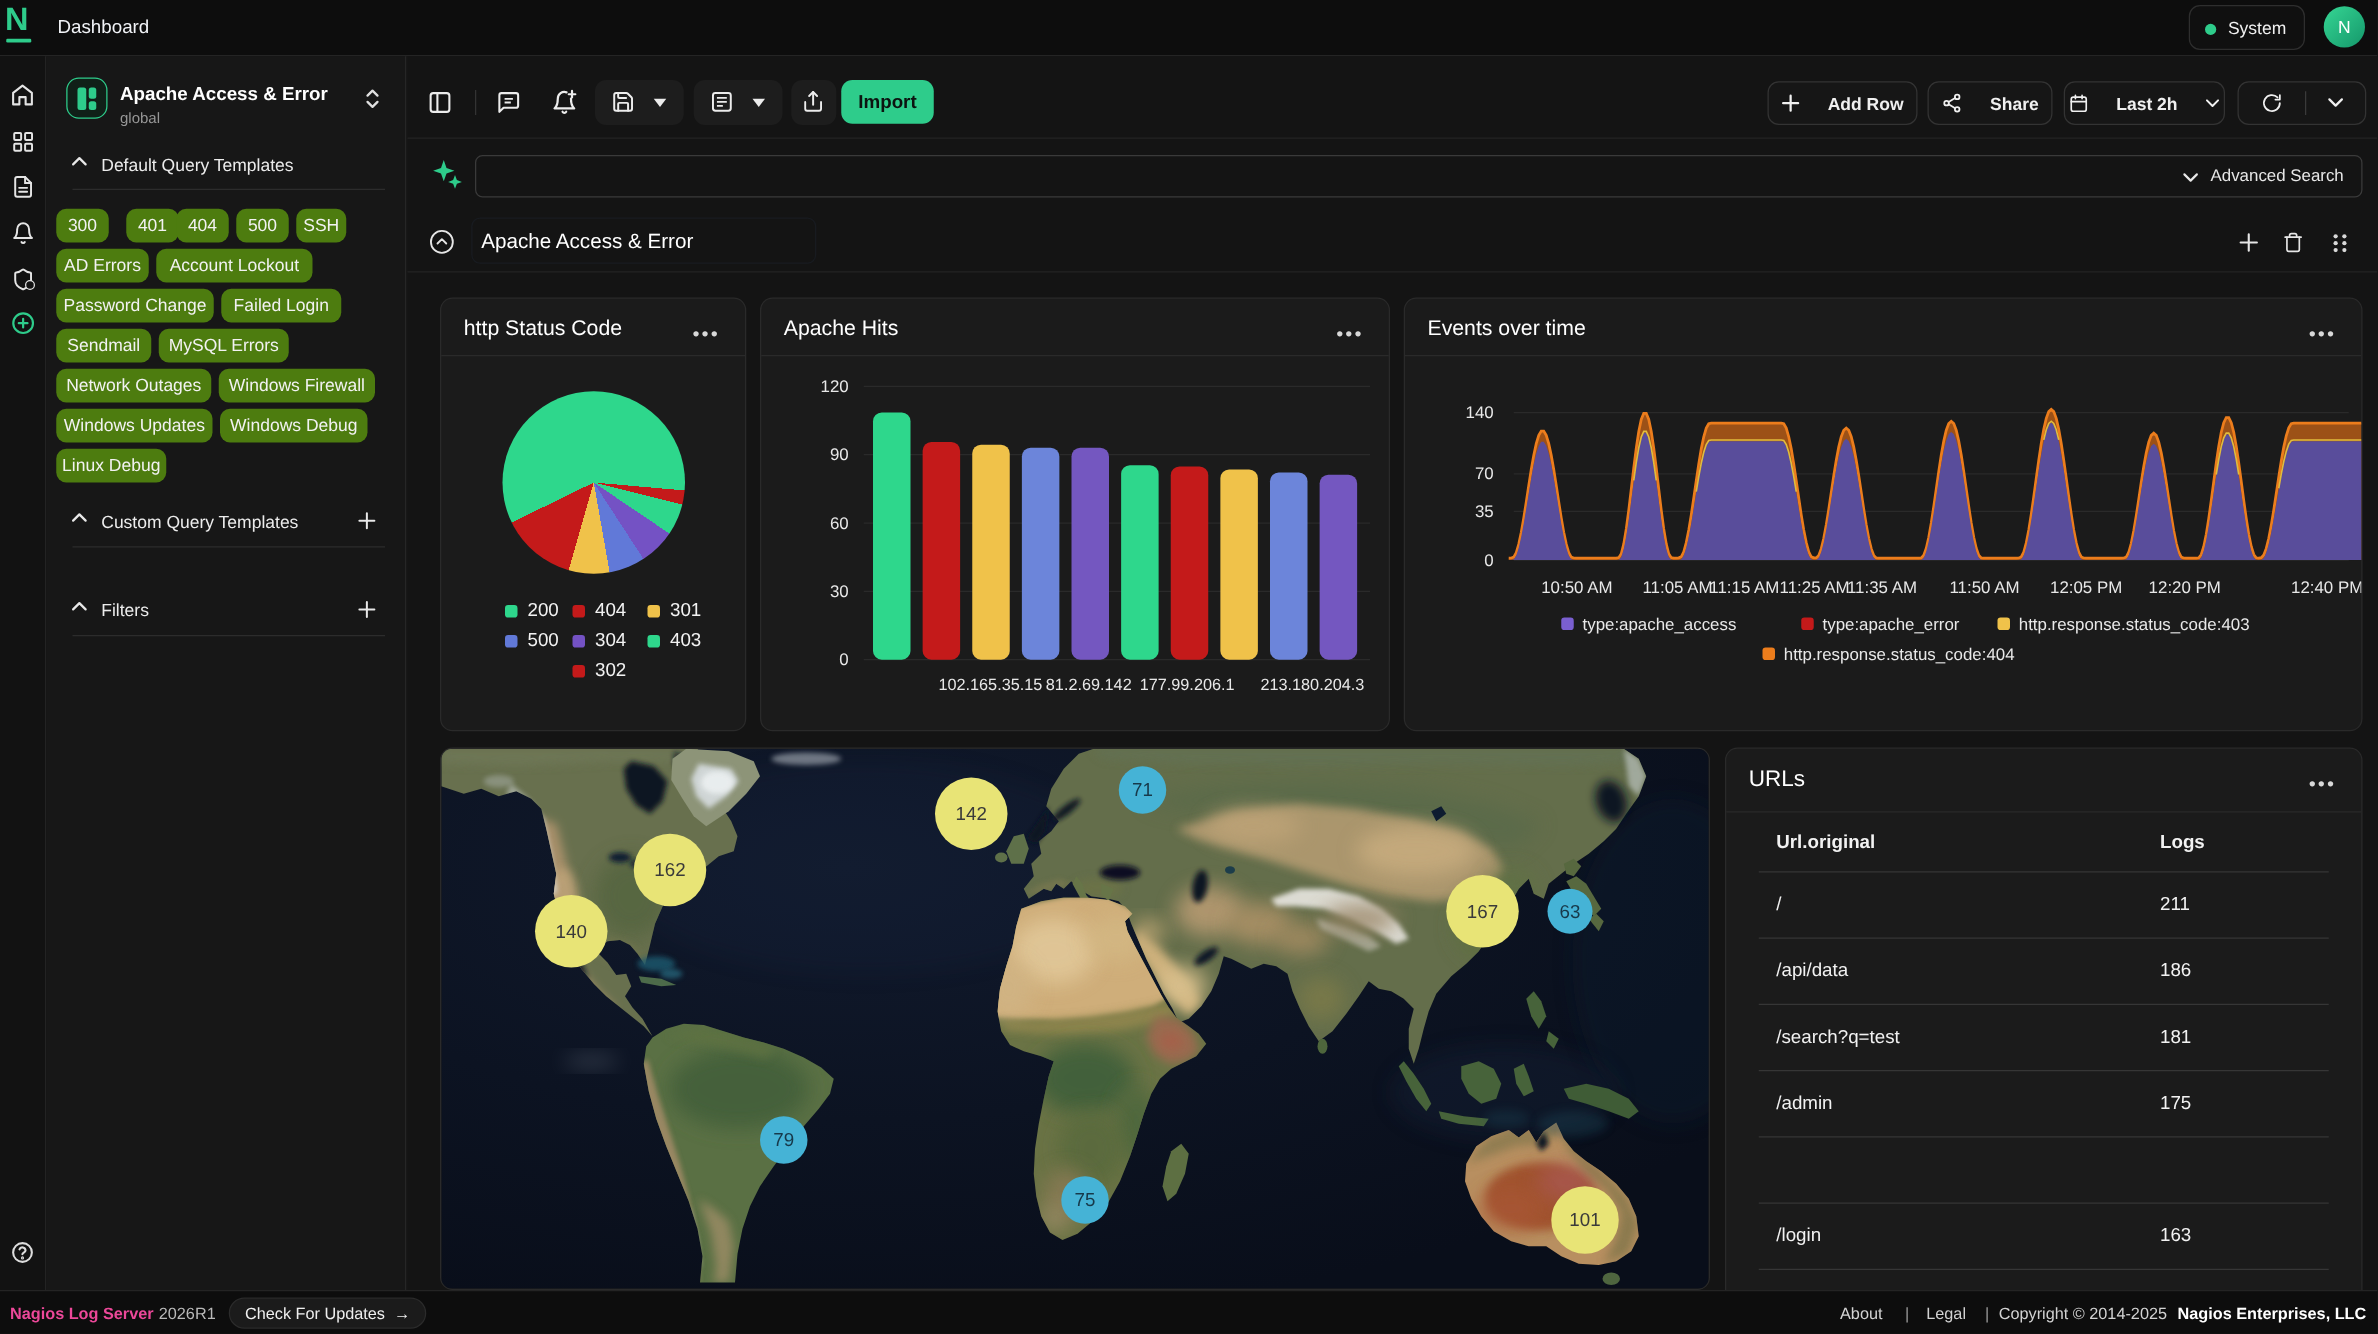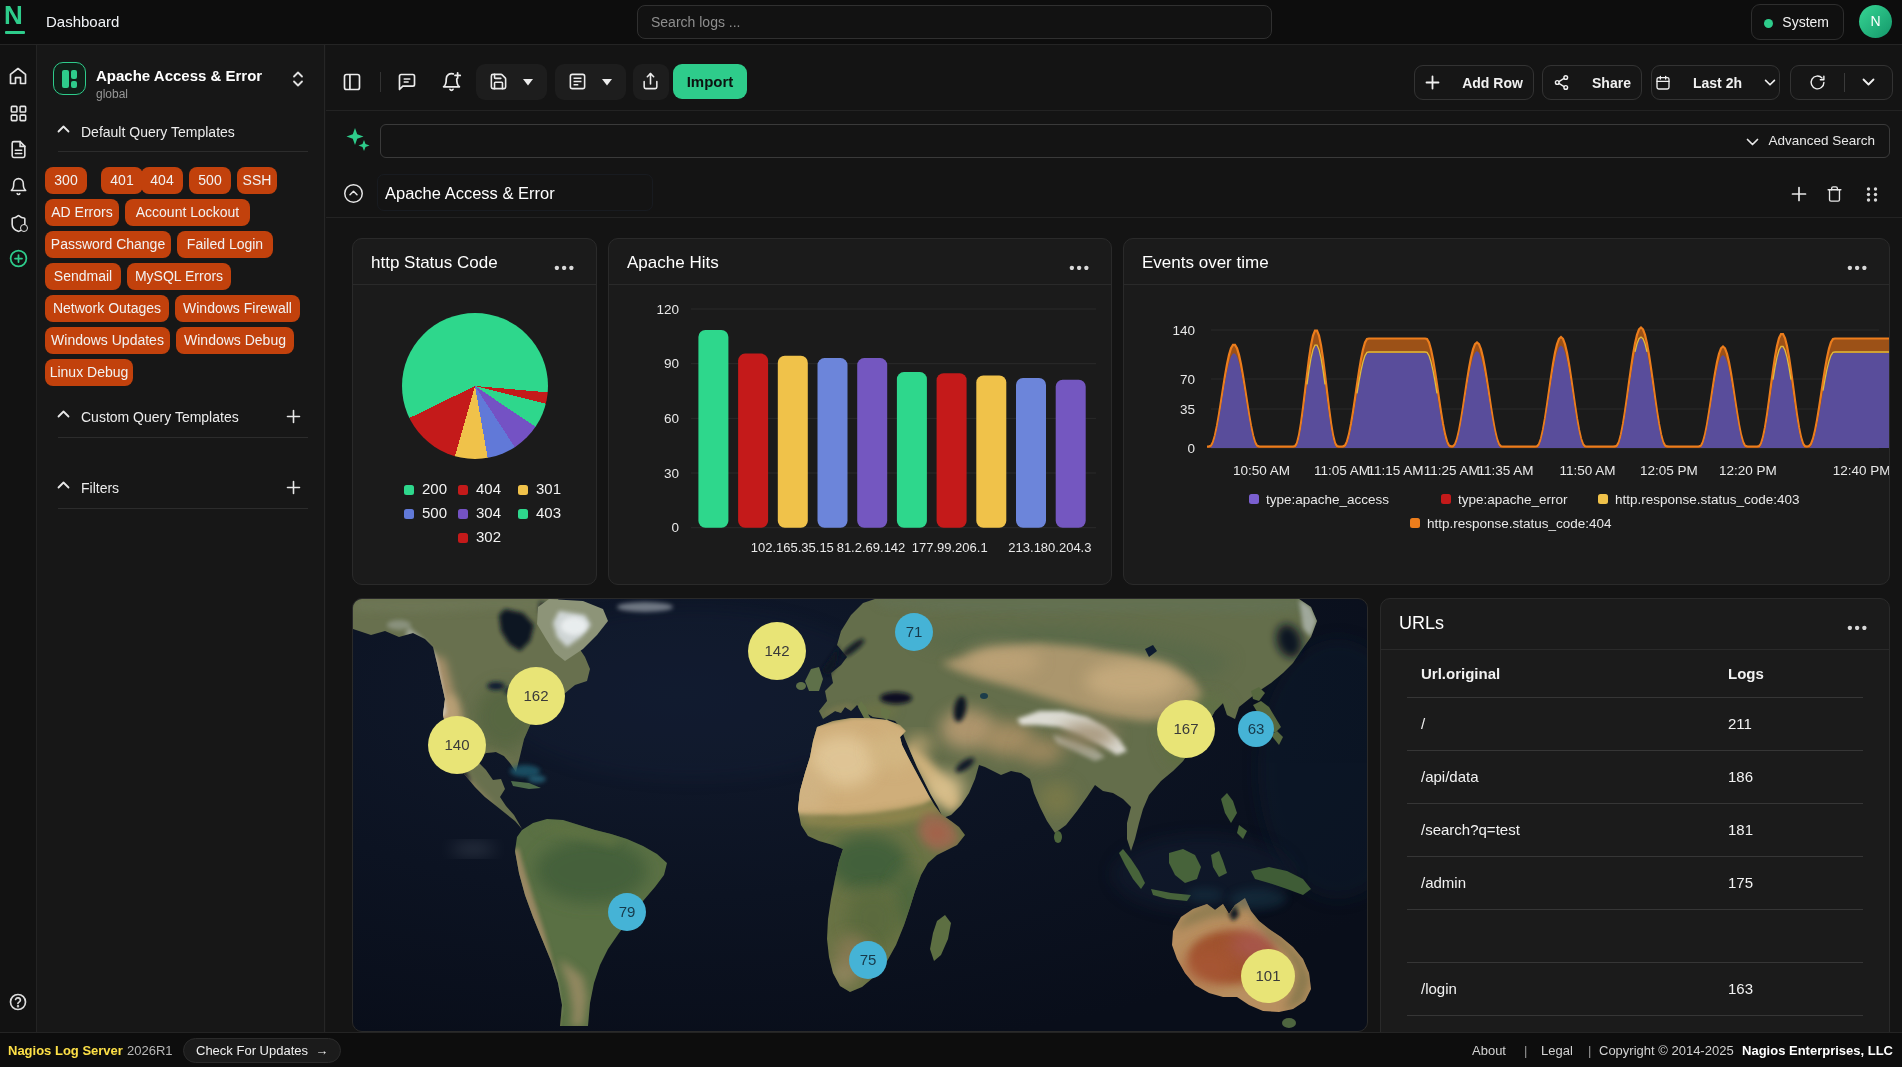--- a/index.html
+++ b/index.html
@@ -22,21 +22,21 @@
 
 #sidebar { position:absolute; left:37px; top:45px; width:288px; height:987px; background:#171717; border-right:1px solid #262626; }
 #dsel-icon { position:absolute; left:16px; top:17px; width:33px; height:33px; border:1.5px solid #2ecc8b; border-radius:10px; background:#102018; }
 #dsel-icon .b1 { position:absolute; left:8px; top:7px; width:7px; height:18px; border-radius:2px; background:#2ecc8b; }
 #dsel-icon .b2 { position:absolute; left:17px; top:7px; width:6px; height:9px; border-radius:2px; background:#2ecc8b; }
 #dsel-icon .b3 { position:absolute; left:17px; top:18px; width:6px; height:7px; border-radius:2px; background:#2ecc8b; }
 .dsel-title { position:absolute; left:59px; top:65px; font-size:15px; font-weight:bold; color:#fff; }
 .dsel-sub { position:absolute; left:59px; top:84px; font-size:12px; color:#969696; }
 .sb-head { position:absolute; left:81px; font-size:14px; color:#ececec; }
 .sb-sep { position:absolute; left:58px; width:213px; border-top:1px solid #2c2c2c; }
-.chip { position:absolute; height:27px; border-radius:8px; background:#c2410c; color:#f2f2f2; font-size:14px; line-height:27px; text-align:center; }
+.chip { position:absolute; height:27px; border-radius:8px; background:#4d7c0f; color:#f2f2f2; font-size:14px; line-height:27px; text-align:center; }
 
 
 #main { position:absolute; left:326px; top:45px; width:1576px; height:987px; background:#141414; }
 #toolbar { position:absolute; left:0; top:0; width:1576px; height:66px; border-bottom:1px solid #232323; }
 .tbtn { position:absolute; top:19px; height:36px; border-radius:9px; background:#1d1d1d; }
 .obtn { position:absolute; top:20px; height:35px; border:1px solid #333; border-radius:9px; background:#161616; color:#f0f0f0; font-size:14px; font-weight:bold; display:flex; align-items:center; justify-content:center; gap:22px; }
 #importbtn { position:absolute; left:347px; top:19px; width:74px; height:35px; background:#2ecc8b; border-radius:9px; color:#0c1310; font-size:15px; font-weight:bold; text-align:center; line-height:35px; }
 
 #searchrow { position:absolute; left:0; top:66px; width:1576px; height:60px; }
 #advsearch { position:absolute; left:54px; top:13px; width:1510px; height:34px; border:1px solid #3a3a3a; border-radius:6px; }
@@ -68,21 +68,20 @@
 #updbtn { position:absolute; left:183px; top:5px; height:25px; border-radius:13px; background:#1b1b1b; border:1px solid #2b2b2b; color:#efefef; font-size:13px; line-height:23px; padding:0 12px; }
 </style>
 </head>
 <body>
 <div id="page">
 
   <div id="topbar">
     <div class="abs" style="left:4px;top:0px;font-size:26px;font-weight:bold;color:#2ecc8b;font-family:'Liberation Sans',sans-serif">N</div>
     <div class="abs" style="left:5px;top:31px;width:20px;height:3px;background:#2ecc8b;border-radius:1px"></div>
     <div class="dash-title">Dashboard</div>
-    <div id="topsearch">Search logs ...</div>
     <div id="syspill"><span class="dot"></span>System</div>
     <div id="avatar">N</div>
   </div>
 
   <div id="rail">
     <div class="ricon" style="top:16px">
         <svg width="20" height="20" viewBox="0 0 24 24" fill="none" stroke="#e4e4e4" stroke-width="2" stroke-linecap="round" stroke-linejoin="round">
           <path d="M3 10 L12 3 L21 10 V21 H15 V14 H9 V21 H3 Z"></path>
         </svg>
       </div>
@@ -606,21 +605,21 @@
       <div class="usep" style="top:257px"></div>
       <div class="urow" style="top:257px">/admin<span class="u2x">175</span></div>
       <div class="usep" style="top:310px"></div>
       <div class="usep" style="top:363px"></div>
       <div class="urow" style="top:363px">/login<span class="u2x">163</span></div>
       <div class="usep" style="top:416px"></div>
     </div>
   </div>
 
   <div id="footer">
-    <div class="f-item" style="left:8px;font-weight:bold;color:#fde047">Nagios Log Server</div>
+    <div class="f-item" style="left:8px;font-weight:bold;color:#ec4899">Nagios Log Server</div>
     <div class="f-item" style="left:127px;color:#b9b9b9">2026R1</div>
     <div id="updbtn">Check For Updates&nbsp; →</div>
     <div class="f-item" style="left:1472px;white-space:nowrap">About</div>
     <div class="f-item" style="left:1524px;color:#9a9a9a">|</div>
     <div class="f-item" style="left:1541px;white-space:nowrap">Legal</div>
     <div class="f-item" style="left:1588px;color:#9a9a9a">|</div>
     <div class="f-item" style="left:1599px;white-space:nowrap">Copyright © 2014-2025</div>
     <div class="f-item" style="right:9px;font-weight:bold;color:#fff;white-space:nowrap">Nagios Enterprises, LLC</div>
   </div>
 

